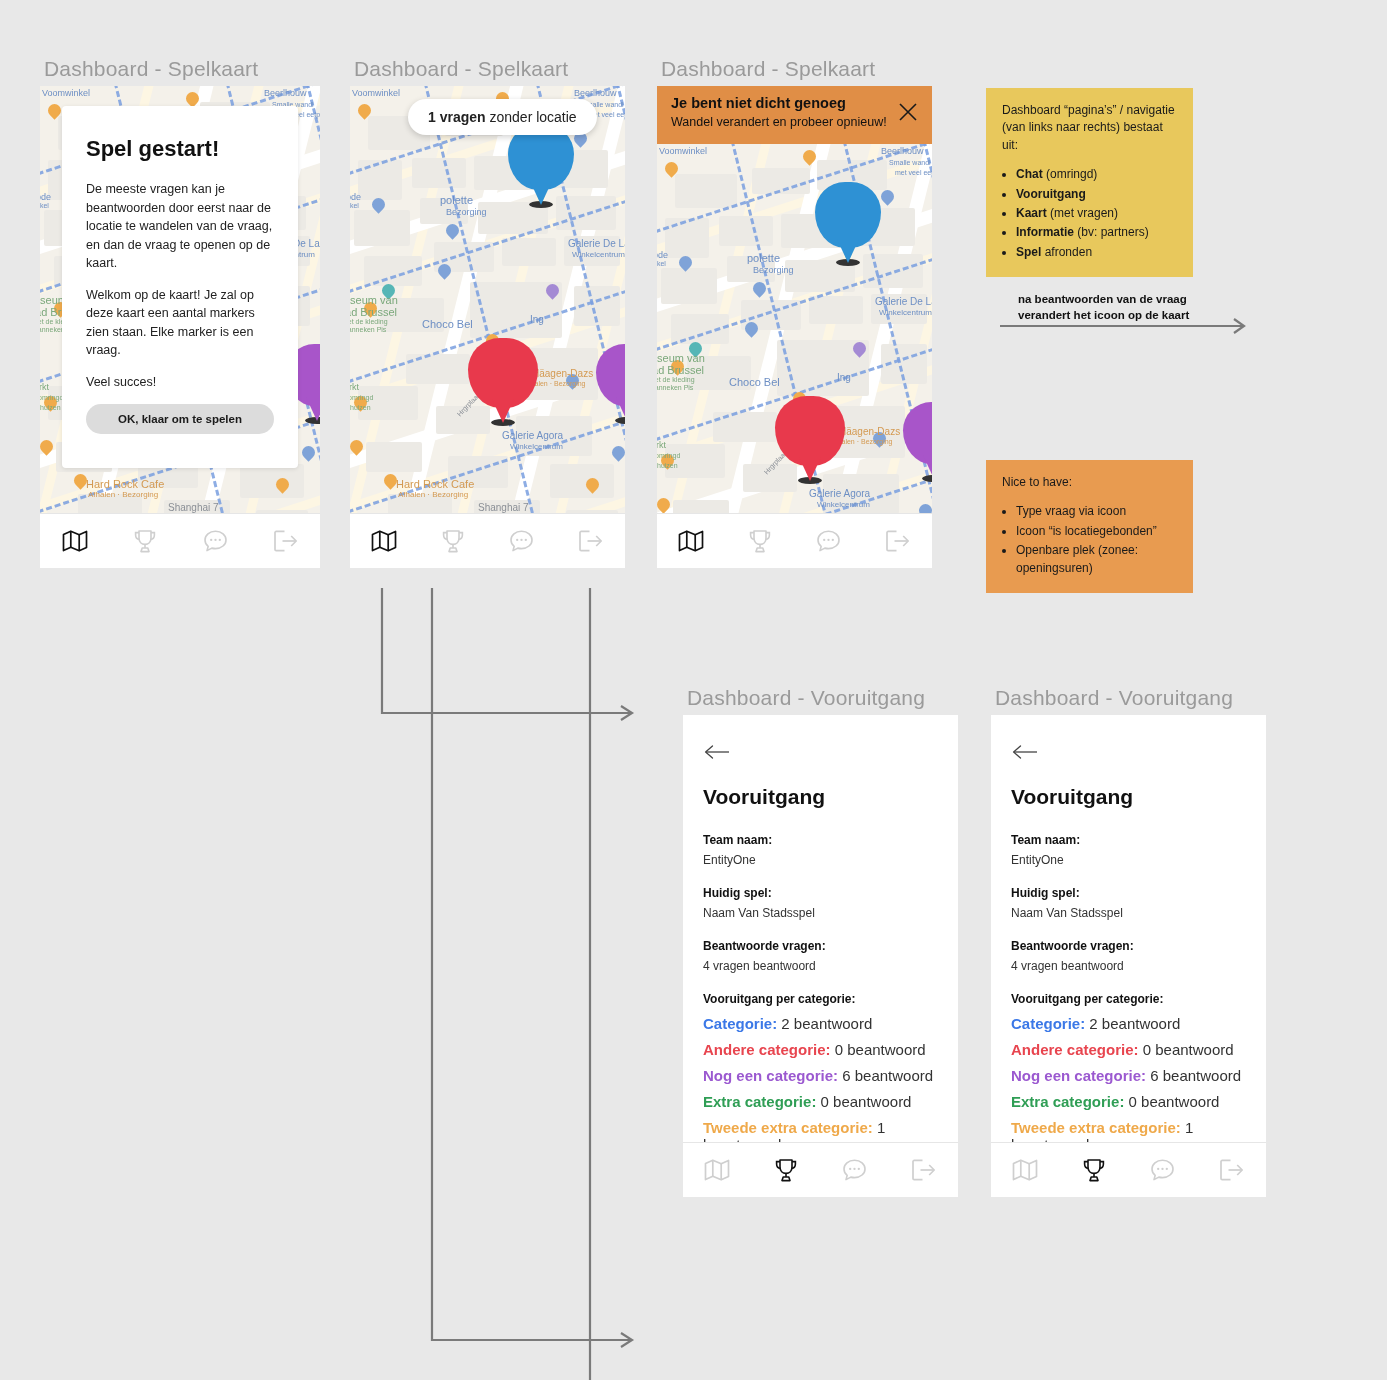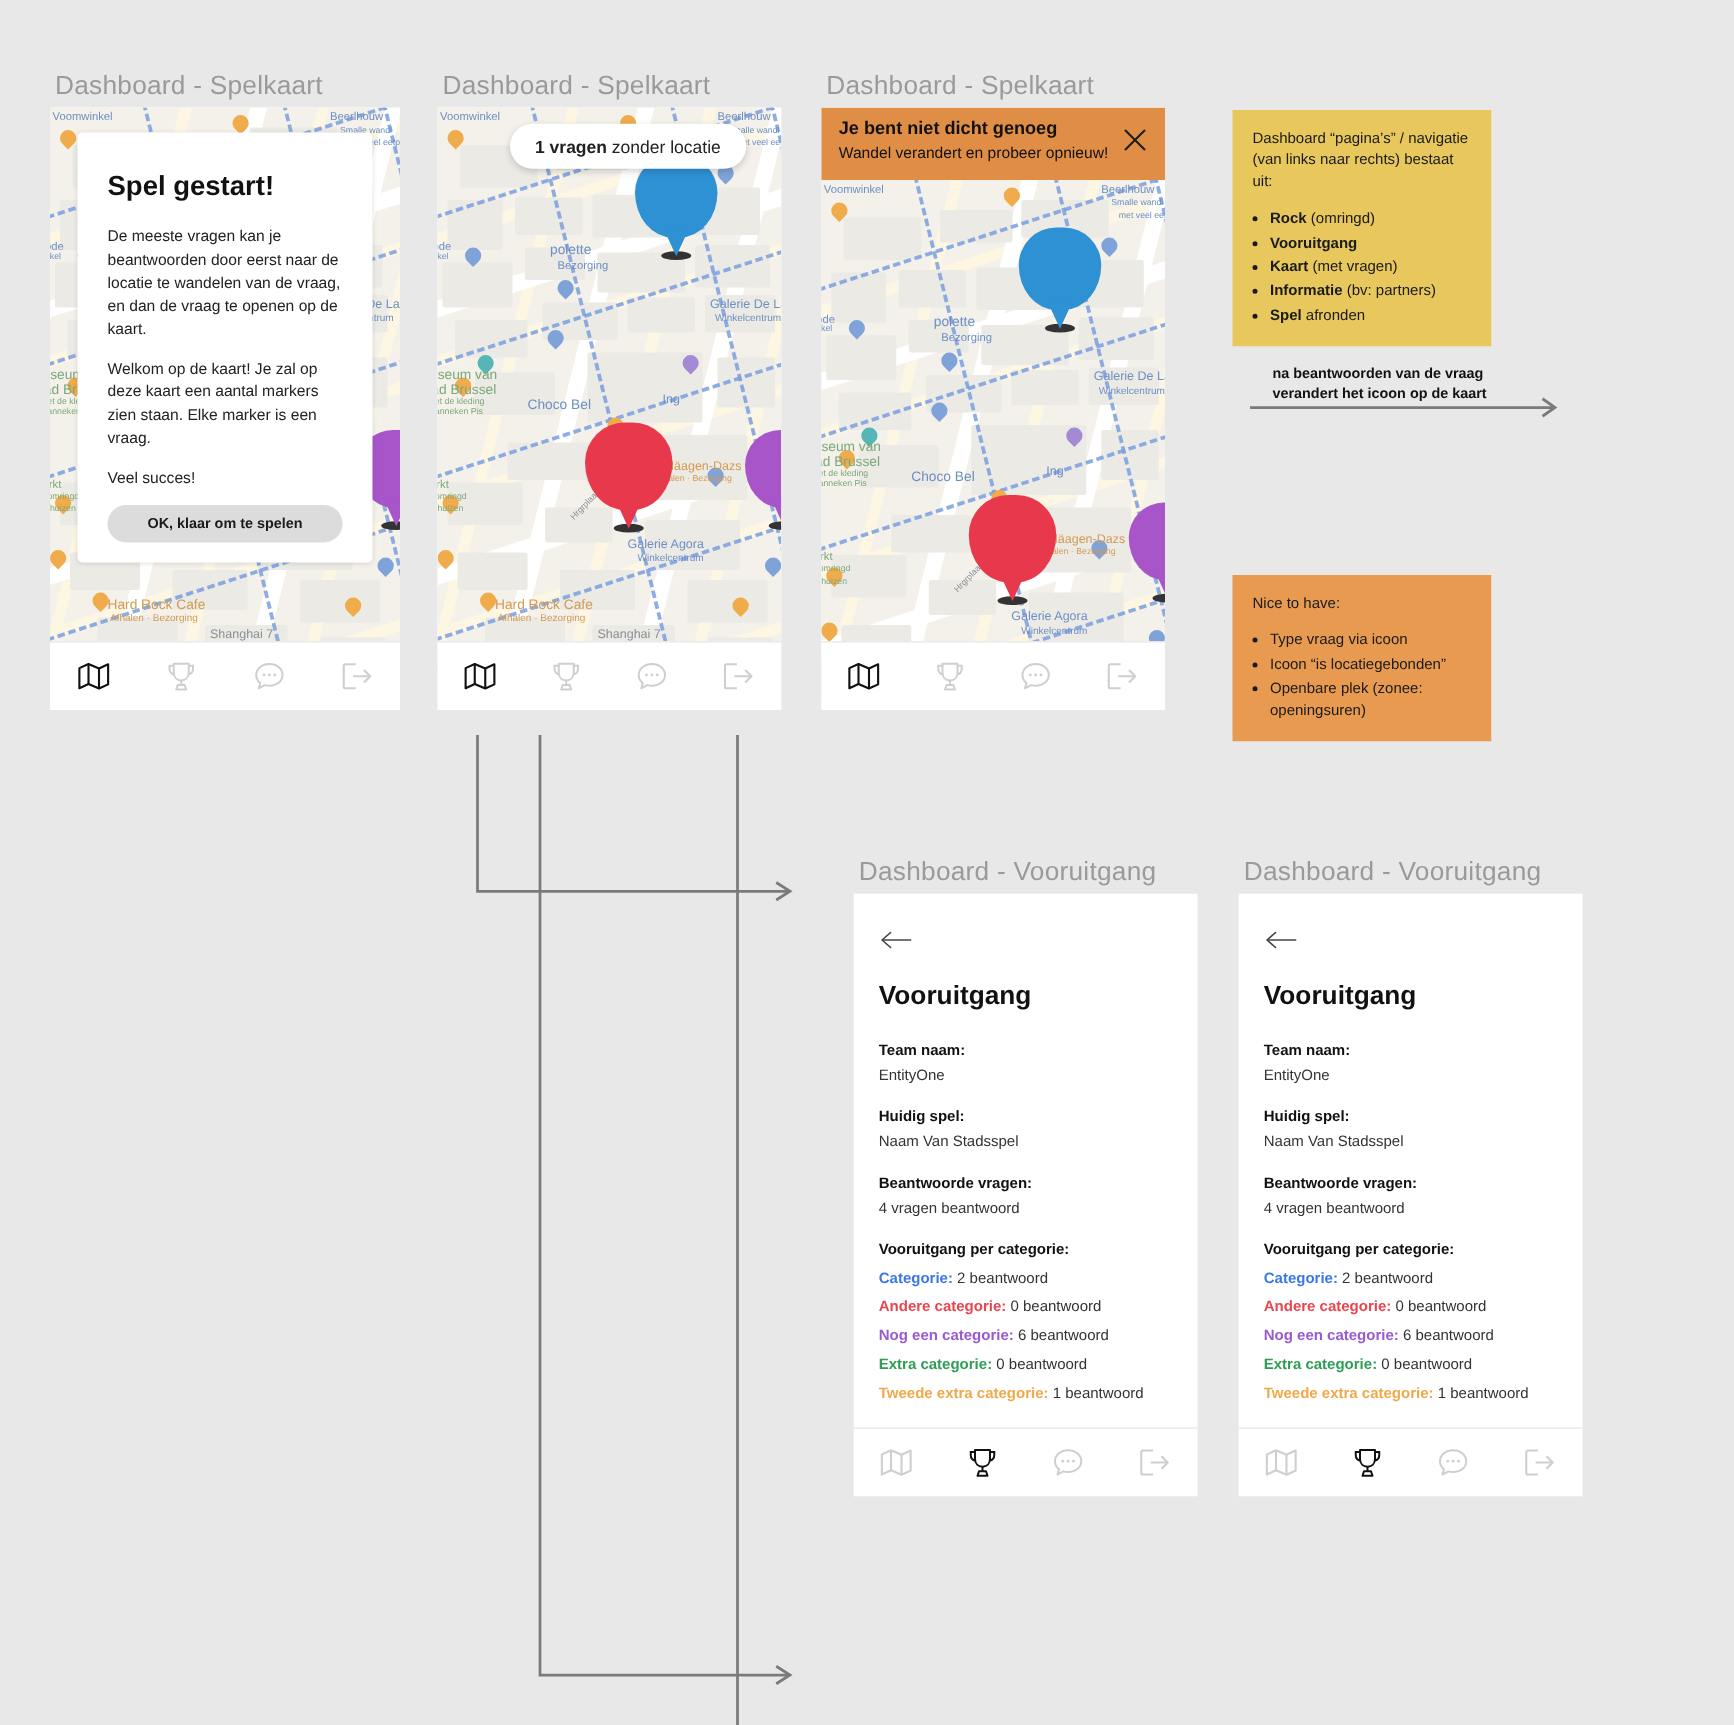--- a/index.html
+++ b/index.html
@@ -58,21 +58,21 @@
   .navbar {
     position:absolute; left:0; right:0; bottom:0; height:55px;
     background:#fff; border-top:1px solid #e6e6e6;
     display:flex; align-items:center; justify-content:space-around;
   }
   .navbar svg { display:block; }
   .nav-item { width:46px; height:34px; display:flex; align-items:center; justify-content:center; }
   
   .dialog {
     position:absolute; left:22px; right:22px; top:20px;
-    background:#fff; border-radius:4px; padding:30px 24px 16px 24px;
+    background:#fff; border-radius:4px; padding:30px 24px 34px 24px;
     box-shadow:0 1px 4px rgba(0,0,0,.10);
   }
   .dialog h2 { font-size:22px; font-weight:bold; color:#111; margin-bottom:18px; }
   .dialog p { font-size:12.5px; line-height:1.48; color:#222; margin-bottom:13px; }
   .dialog .btn {
     margin-top:12px; background:#dcdcdc; border-radius:20px; height:30px;
     display:flex; align-items:center; justify-content:center;
     font-size:11.5px; font-weight:bold; color:#1a1a1a;
   }
   
@@ -92,21 +92,21 @@
   .alert .x {
     position:absolute; right:14px; top:16px; width:20px; height:20px;
   }
   
   .prog { padding:28px 20px 0 20px; position:relative; height:100%; }
   .prog .back { width:28px;height:20px;margin-bottom:22px; }
   .prog h2 { font-size:21px; font-weight:bold; color:#111; margin-bottom:24px; }
   .lbl { font-size:12px; font-weight:bold; color:#111; }
   .val { font-size:12px; color:#333; margin-top:6px; }
   .grp { margin-bottom:19px; }
-  .catline { font-size:12px; margin-top:9px; }
+  .catline { font-size:15px; margin-top:9px; }
   .catline .cname { font-weight:bold; }
   .catline .cval { color:#333; }
   
   .sticky { position:absolute; padding:14px 16px; }
   .sticky .head { font-size:12px; color:#1a1a1a; line-height:1.45; }
   .sticky ul { margin:12px 0 0 14px; }
   .sticky li { font-size:12px; color:#1a1a1a; line-height:1.45; margin-bottom:2px; }
   .sticky li b { font-weight:bold; }
   
   .arrow-note { position:absolute; font-size:11.5px; font-weight:bold; color:#111; line-height:1.35; }
@@ -739,21 +739,21 @@
             <path d="M18.2 7 L23.2 12 L18.2 17" fill="none" stroke="#cfcfcf" stroke-width="1.7" stroke-linejoin="round"></path>
           </svg>
         </span>
       </div>
     </div>
   </div>
 
 <div class="sticky" id="sticky-yellow" style="left: 986px; top: 88px; width: 207px; background: rgb(232, 200, 92);">
   <div class="head">Dashboard “pagina’s” / navigatie (van links naar rechts) bestaat uit:</div>
   <ul>
-      <li><b>Rock</b><span> (omringd)</span></li>
+      <li><b>Chat</b><span> (omringd)</span></li>
       <li><b>Vooruitgang</b><span></span></li>
       <li><b>Kaart</b><span> (met vragen)</span></li>
       <li><b>Informatie</b><span> (bv: partners)</span></li>
       <li><b>Spel</b><span> afronden</span></li>
     </ul>
 </div>
 
 <div class="sticky" id="sticky-orange" style="left: 986px; top: 460px; width: 207px; background: rgb(232, 155, 80);">
   <div class="head">Nice to have:</div>
   <ul>

